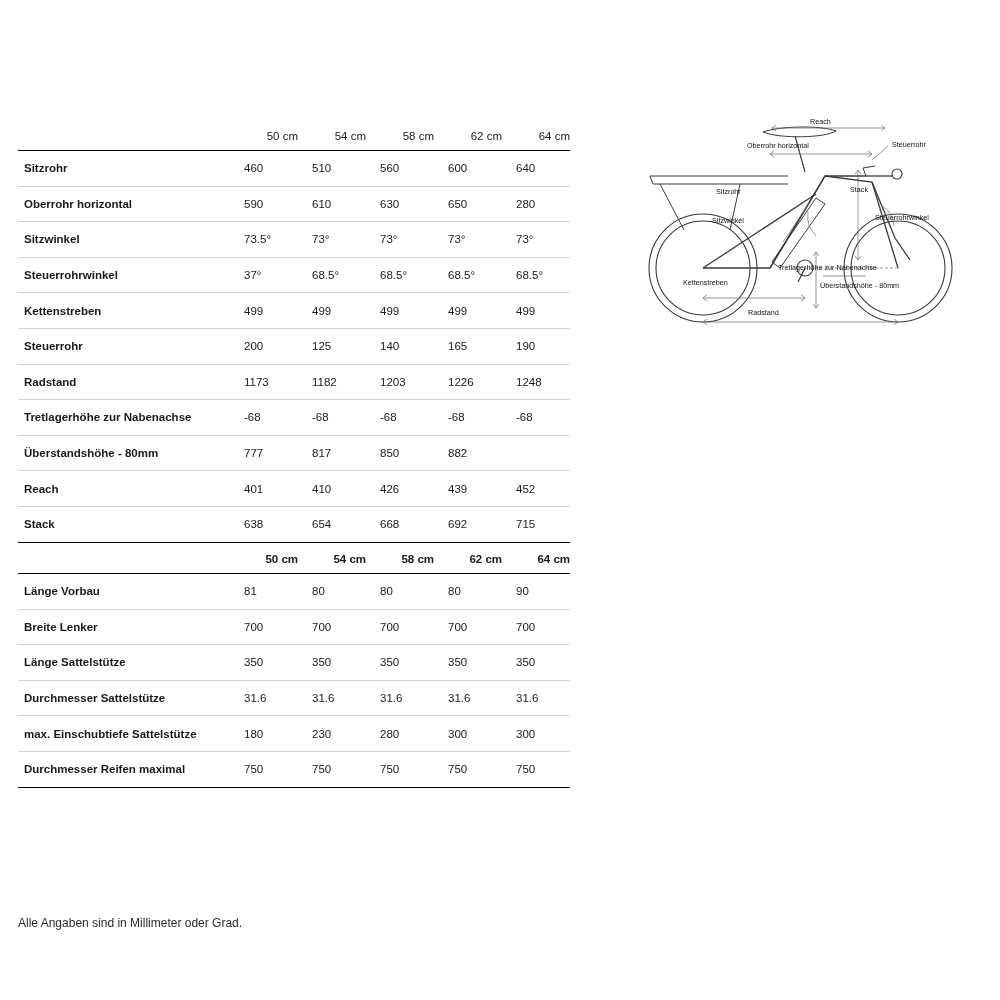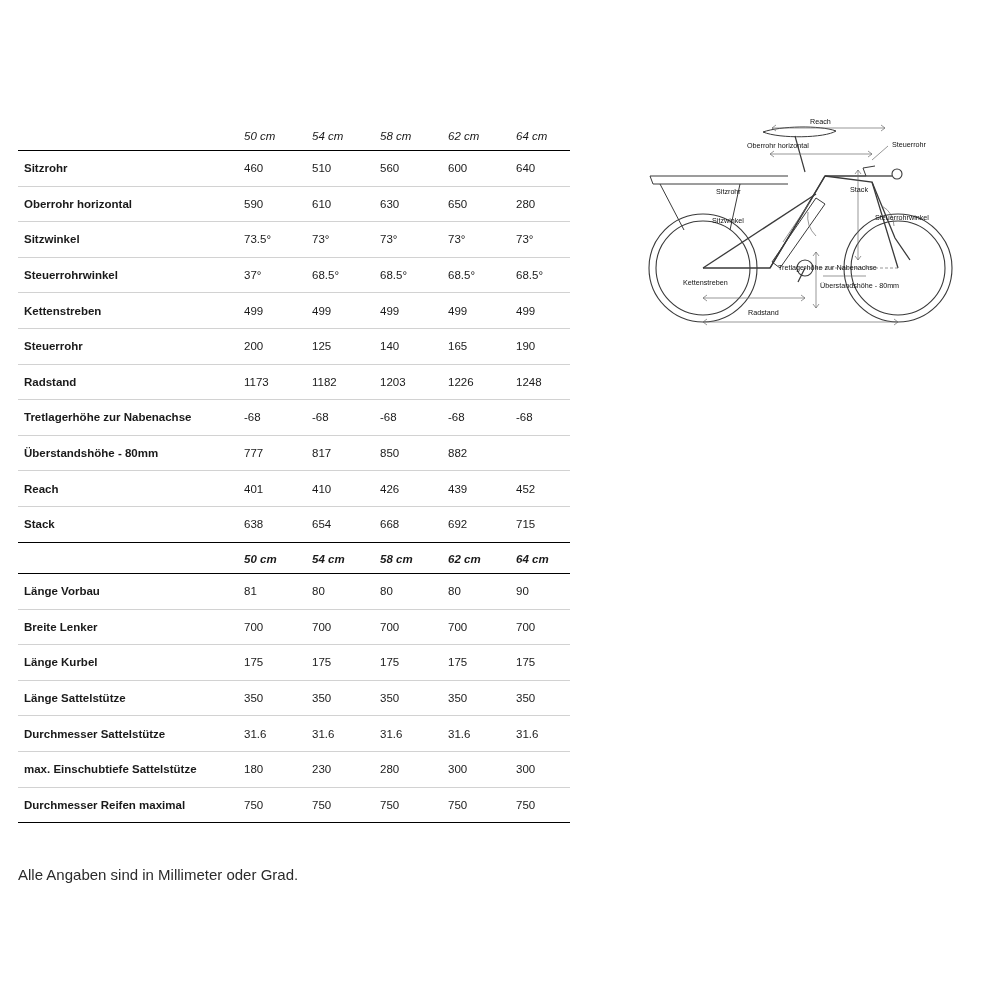--- a/index.html
+++ b/index.html
@@ -40,23 +40,22 @@
     height: 34.6px;
     vertical-align: middle;
     font-weight: normal;
   }
   .geo-table thead th {
     height: 28px;
     border-bottom: 1.6px solid #000000;
     text-align: left;
   }
   .geo-table thead th.size-head {
-    text-align: left;
+    text-align: right;
     padding-left: 14px;
-    font-style: italic;
   }
   .geo-table.bold-head thead th.size-head {
     font-weight: bold;
   }
   .geo-table tbody tr {
     border-bottom: 1px solid #d2d2d2;
   }
   .geo-table tbody tr:last-child {
     border-bottom: 1.4px solid #000000;
   }
@@ -67,22 +66,22 @@
   }
   .geo-table tbody td.val {
     text-align: left;
     padding-left: 14px;
     font-size: 11.5px;
   }
 
   .footnote {
     position: absolute;
     left: 18px;
-    top: 866px;
-    font-size: 15px;
+    top: 916px;
+    font-size: 12px;
     color: #2b2b2b;
   }
 
   
   #bike-diagram {
     position: absolute;
     left: 620px;
     top: 110px;
     width: 370px;
     height: 230px;
@@ -238,28 +237,20 @@
         <td class="val">80</td>
         <td class="val">90</td>
       </tr>
       <tr>
         <td class="row-label">Breite Lenker</td>
         <td class="val">700</td>
         <td class="val">700</td>
         <td class="val">700</td>
         <td class="val">700</td>
         <td class="val">700</td>
-      </tr>
-      <tr>
-        <td class="row-label">Länge Kurbel</td>
-        <td class="val">175</td>
-        <td class="val">175</td>
-        <td class="val">175</td>
-        <td class="val">175</td>
-        <td class="val">175</td>
       </tr>
       <tr>
         <td class="row-label">Länge Sattelstütze</td>
         <td class="val">350</td>
         <td class="val">350</td>
         <td class="val">350</td>
         <td class="val">350</td>
         <td class="val">350</td>
       </tr>
       <tr>

